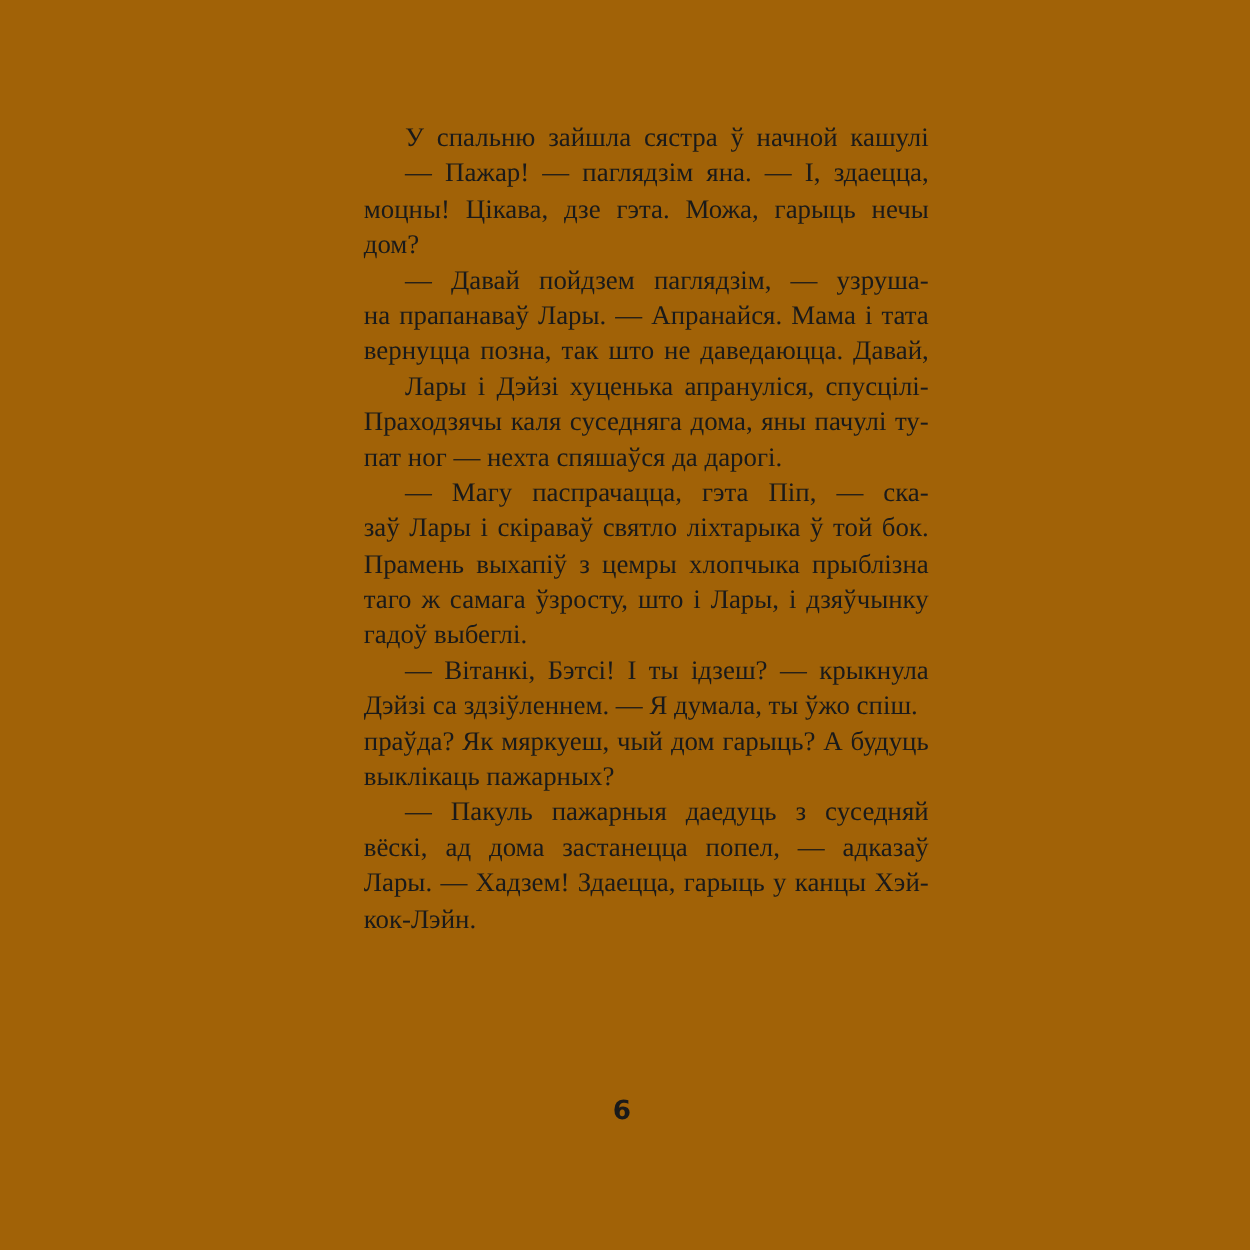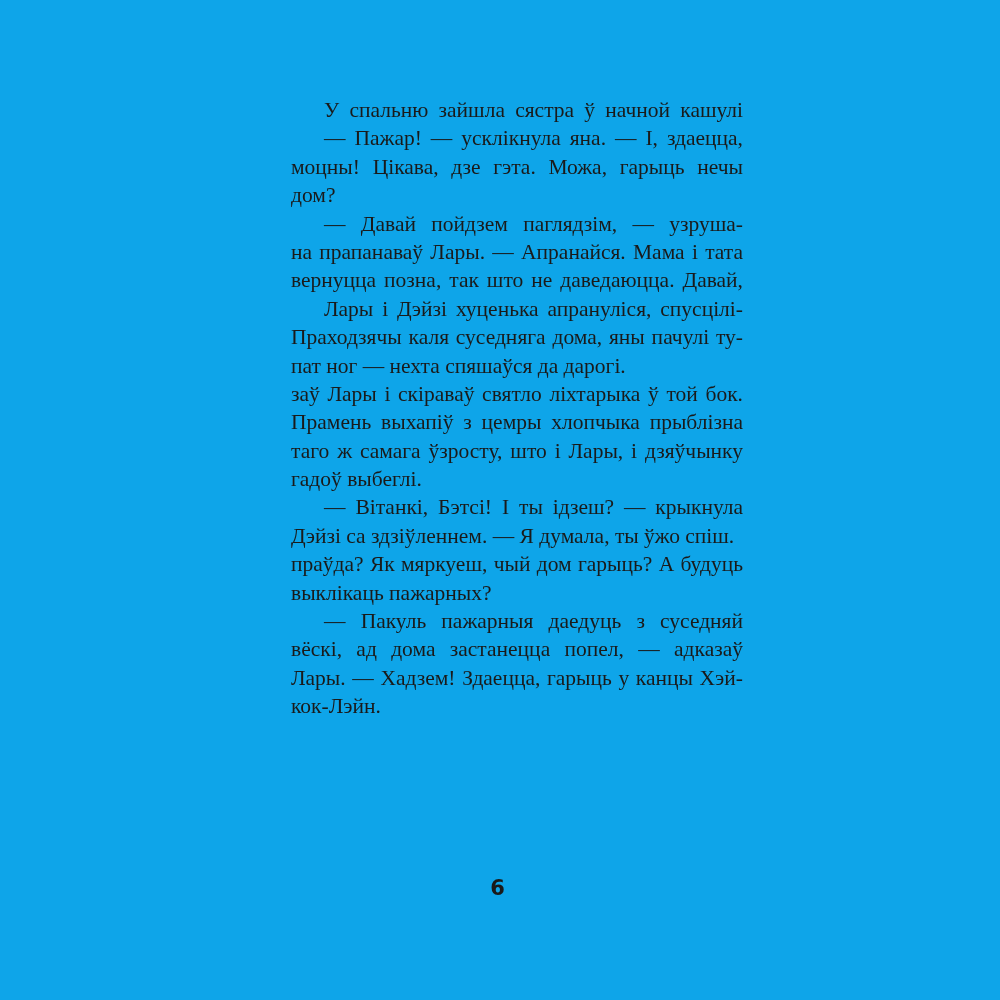--- a/index.html
+++ b/index.html
@@ -11,21 +11,21 @@
       width: 1000px;
       height: 1000px;
       position: relative;
       overflow: hidden;
     }
     .page {
       position: absolute;
       left: 0; top: 0;
       width: 1000px;
       height: 1000px;
-      background: #0ea5e9;
+      background: #a16207;
     }
     .text-block {
       position: absolute;
       left: 258px;
       top: 96px;
       width: 485px;
       font-family: "Liberation Serif", "DejaVu Serif", serif;
       font-size: 21.5px;
       line-height: 28.4px;
       color: #1a1a1a;
@@ -66,38 +66,39 @@
 <body>
 
 <div class="page">
   <div class="text-block">
 
     <div class="para">
       <span class="line indent">У спальню зайшла сястра ў начной кашулі</span>
     </div>
 
     <div class="para">
-      <span class="line indent">— Пажар! — усклікнула яна. — І, здаецца,</span>
+      <span class="line indent">— Пажар! — паглядзім яна. — І, здаецца,</span>
       <span class="line">моцны! Цікава, дзе гэта. Можа, гарыць нечы</span>
       <span class="line last">дом?</span>
     </div>
 
     <div class="para">
       <span class="line indent">— Давай пойдзем паглядзім, — узруша-</span>
       <span class="line">на прапанаваў Лары. — Апранайся. Мама і тата</span>
       <span class="line">вернуцца позна, так што не даведаюцца. Давай,</span>
     </div>
 
     <div class="para">
       <span class="line indent">Лары і Дэйзі хуценька апрануліся, спусцілі-</span>
       <span class="line">Праходзячы каля суседняга дома, яны пачулі ту-</span>
       <span class="line last">пат ног — нехта спяшаўся да дарогі.</span>
     </div>
 
     <div class="para">
+      <span class="line indent">— Магу паспрачацца, гэта Піп, — ска-</span>
       <span class="line">заў Лары і скіраваў святло ліхтарыка ў той бок.</span>
       <span class="line">Прамень выхапіў з цемры хлопчыка прыблізна</span>
       <span class="line">таго ж самага ўзросту, што і Лары, і дзяўчынку</span>
       <span class="line last">гадоў выбеглі.</span>
     </div>
 
     <div class="para">
       <span class="line indent">— Вітанкі, Бэтсі! І ты ідзеш? — крыкнула</span>
       <span class="line last">Дэйзі са здзіўленнем. — Я думала, ты ўжо спіш.</span>
     </div>

